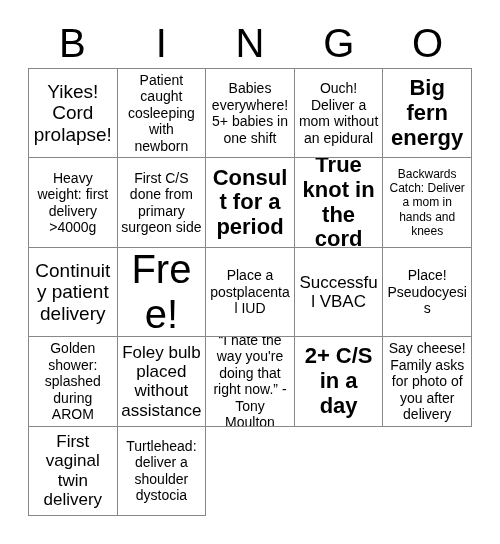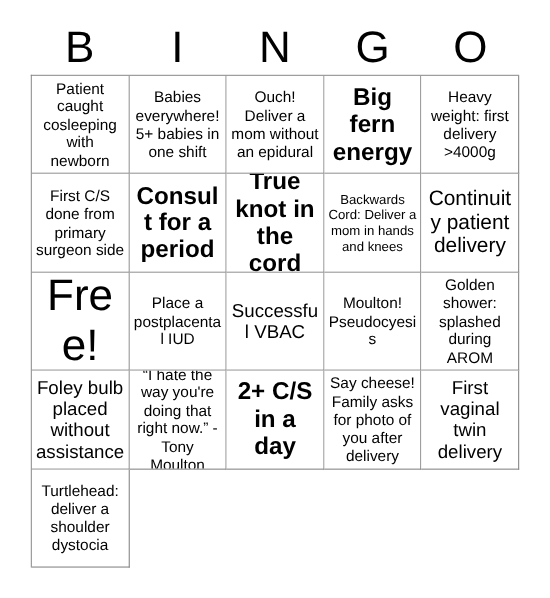--- a/index.html
+++ b/index.html
@@ -87,20 +87,23 @@
 
   <div class="header">
     <div class="header-letter">B</div>
     <div class="header-letter">I</div>
     <div class="header-letter">N</div>
     <div class="header-letter">G</div>
     <div class="header-letter">O</div>
   </div>
 
   <div class="grid" id="bingo-grid">
+      <div class="cell t-lg">
+        <span>Yikes! Cord prolapse!</span>
+      </div>
       <div class="cell t-sm">
         <span>Patient caught cosleeping with newborn</span>
       </div>
       <div class="cell t-sm">
         <span>Babies everywhere! 5+ babies in one shift</span>
       </div>
       <div class="cell t-sm">
         <span>Ouch! Deliver a mom without an epidural</span>
       </div>
       <div class="cell t-xl">
@@ -112,36 +115,36 @@
       <div class="cell t-sm">
         <span>First C/S done from primary surgeon side</span>
       </div>
       <div class="cell t-xl">
         <span>Consult for a period</span>
       </div>
       <div class="cell t-xl">
         <span>True knot in the cord</span>
       </div>
       <div class="cell t-xs">
-        <span>Backwards Cord: Deliver a mom in hands and knees</span>
+        <span>Backwards Catch: Deliver a mom in hands and knees</span>
       </div>
       <div class="cell t-lg">
         <span>Continuity patient delivery</span>
       </div>
       <div class="cell t-xxl">
         <span>Free!</span>
       </div>
       <div class="cell t-sm">
         <span>Place a postplacental IUD</span>
       </div>
       <div class="cell t-md">
         <span>Successful VBAC</span>
       </div>
       <div class="cell t-sm">
-        <span>Moulton! Pseudocyesis</span>
+        <span>Place! Pseudocyesis</span>
       </div>
       <div class="cell t-sm">
         <span>Golden shower: splashed during AROM</span>
       </div>
       <div class="cell t-md">
         <span>Foley bulb placed without assistance</span>
       </div>
       <div class="cell t-sm">
         <span>“I hate the way you're doing that right now.” - Tony Moulton</span>
       </div>

